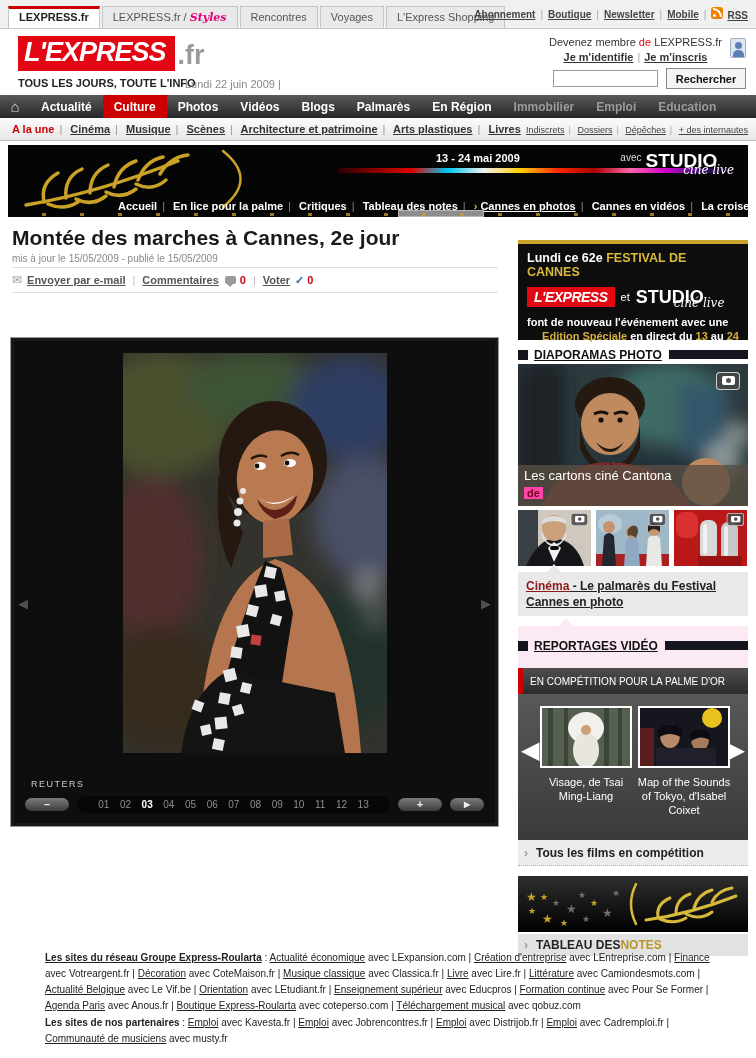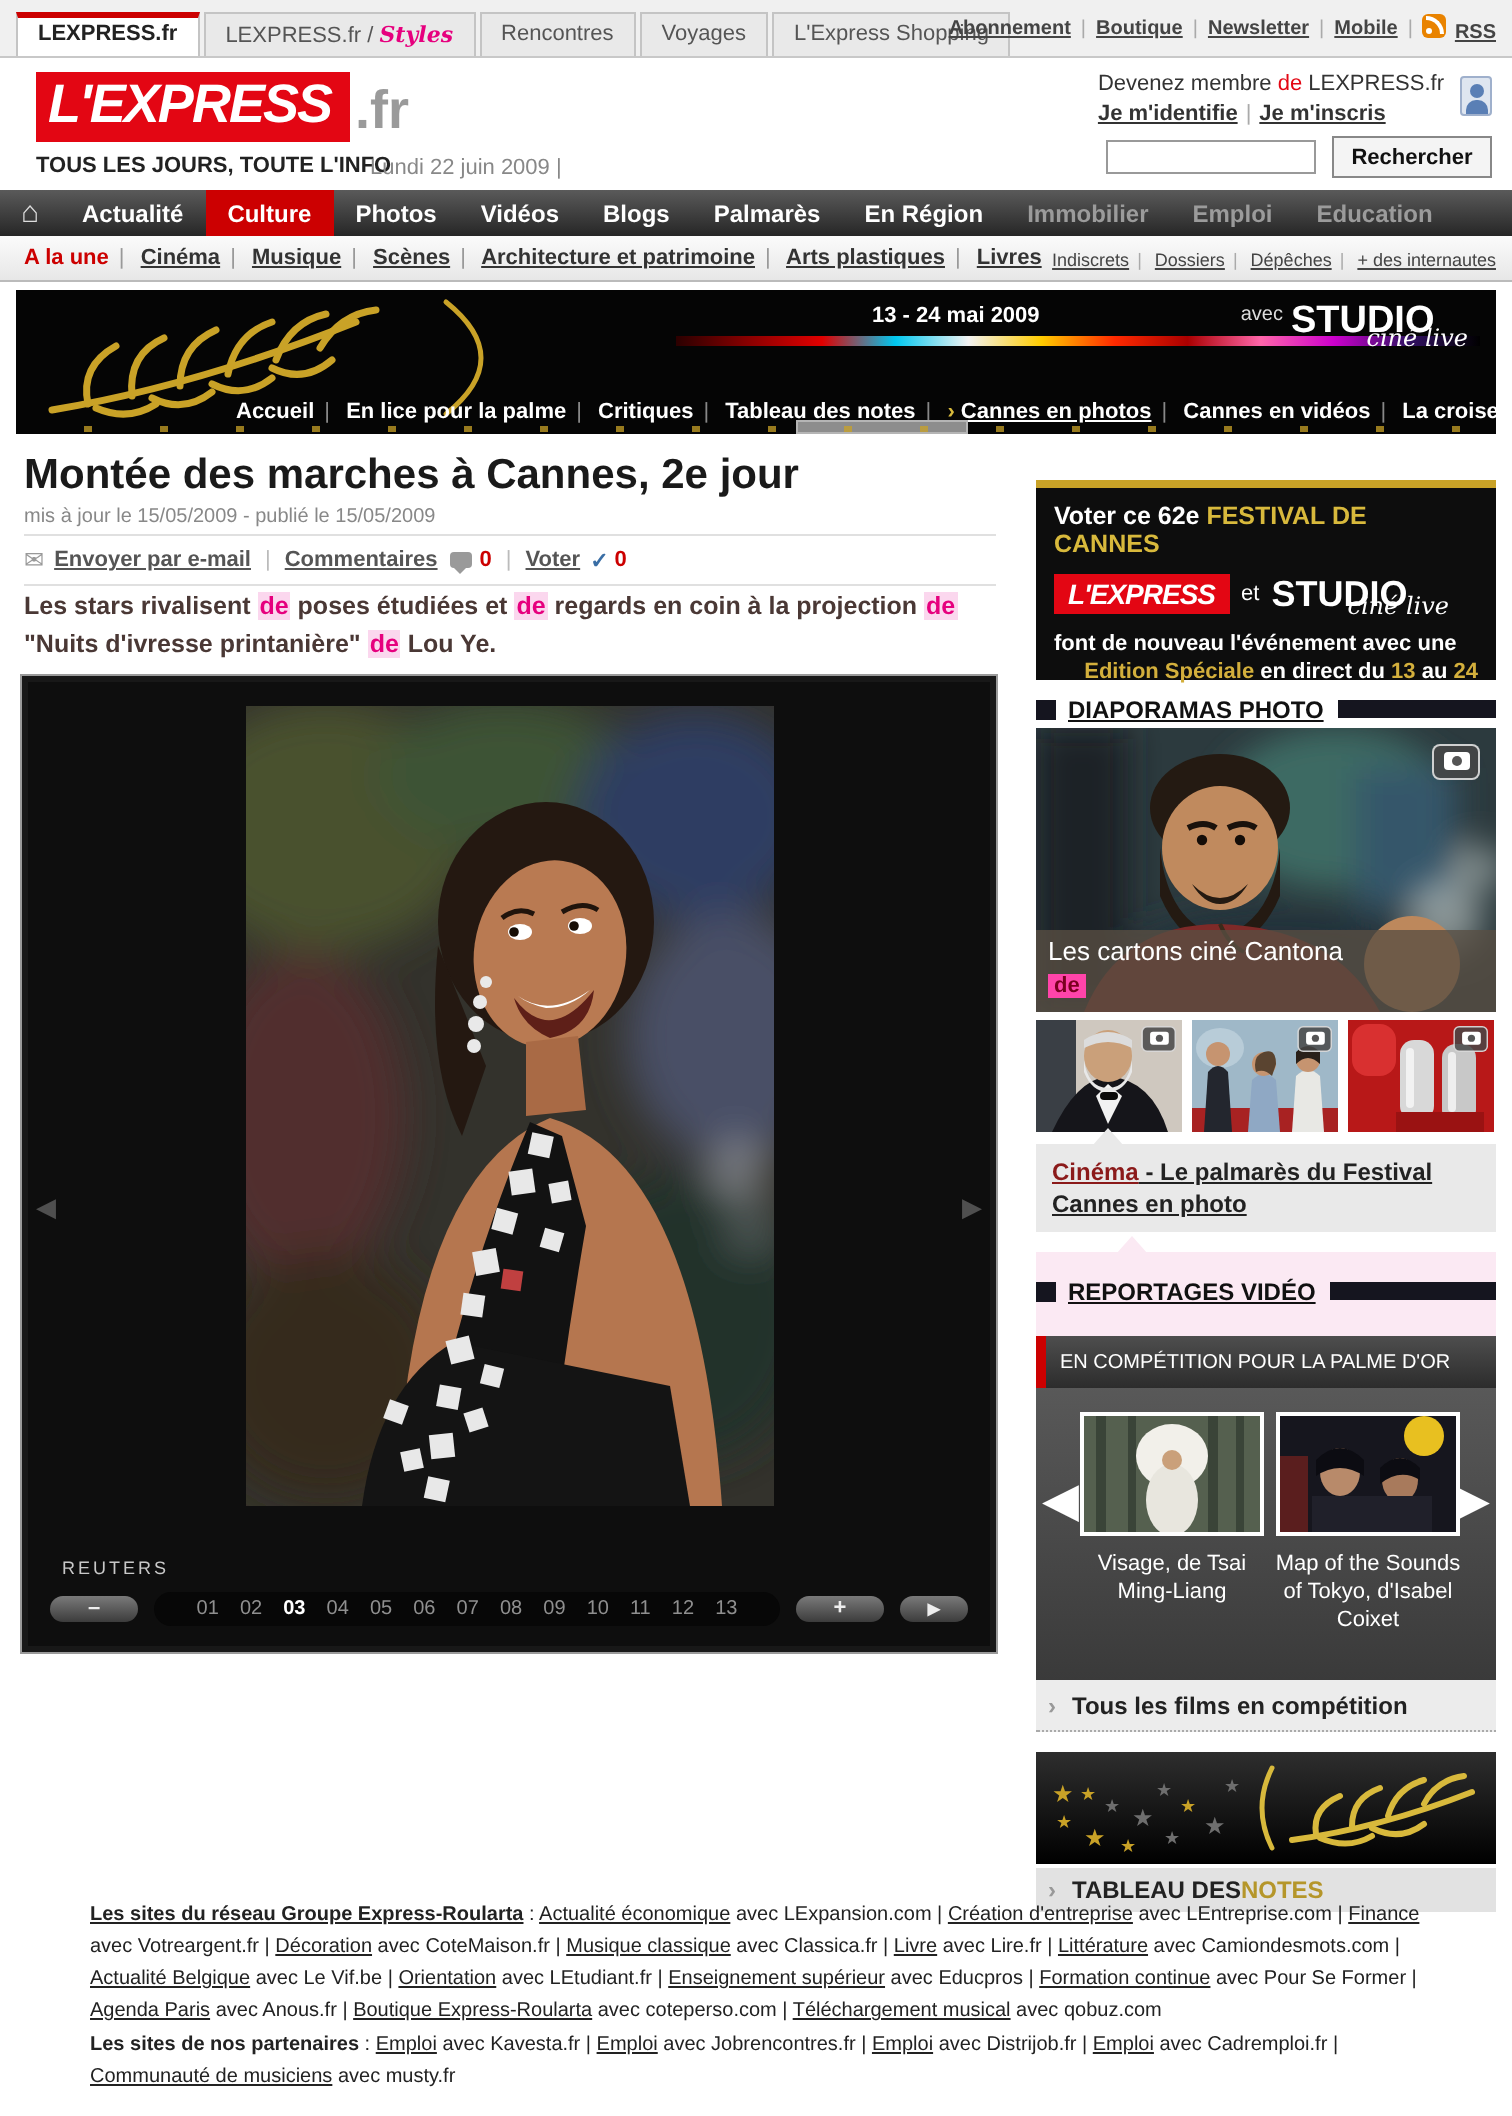--- a/index.html
+++ b/index.html
@@ -19,21 +19,21 @@
   .rss-ico::before { content:""; position:absolute; left:2px; bottom:2px; width:3px; height:3px; background:#fff; border-radius:50%; }
   .rss-ico::after { content:""; position:absolute; left:2px; bottom:2px; width:7px; height:7px; border:2px solid #fff; border-left:none; border-bottom:none; border-radius:0 9px 0 0; }
 
   
   .header { position:absolute; top:30px; left:0; right:0; height:65px; background:#fff; }
   .logo { position:absolute; left:18px; top:6px; display:flex; align-items:flex-end; cursor:pointer; }
   .logo-box { background:#e30613; color:#fff; font-weight:bold; font-style:italic; font-size:27px; letter-spacing:-1px; padding:1px 10px 3px 6px; }
   .logo-fr { color:#9a9a9a; font-weight:bold; font-size:27px; margin-left:2px; }
   .tagline { position:absolute; left:18px; top:47px; font-size:11px; font-weight:bold; color:#222; }
   .hdate { position:absolute; left:185px; top:48px; font-size:11px; color:#888; }
-  .member { position:absolute; right:34px; top:6px; text-align:left; font-size:11px; color:#333;margin-left:32px; }
+  .member { position:absolute; right:34px; top:6px; text-align:center; font-size:11px; color:#333;margin-left:32px; }
   .member .red { color:#e30613; }
   .member .row2 { margin-top:3px; }
   .member .row2 span.lnk { font-weight:bold; text-decoration:underline; cursor:pointer; }
   .member .row2 .sep { color:#aaa; margin:0 4px; }
   .member-ico { position:absolute; right:10px; top:8px; width:16px; height:20px; background:#dfe6f0; border:1px solid #9fb0cc; border-radius:2px; }
   .member-ico::before { content:""; position:absolute; left:4px; top:3px; width:7px; height:7px; border-radius:50%; background:#5a7fb5; }
   .member-ico::after { content:""; position:absolute; left:2px; top:11px; width:11px; height:7px; border-radius:5px 5px 0 0; background:#5a7fb5; }
   .search-input { position:absolute; right:98px; top:40px; width:105px; height:17px; border:1px solid #999; font-size:11px; padding:0 3px; }
   .search-btn { position:absolute; right:10px; top:38px; width:80px; height:21px; background:#f4f4f4; border:1px solid #888; font-weight:bold; font-size:11px; color:#111; cursor:pointer; }
 
@@ -281,21 +281,20 @@
     <span class="lnk">Envoyer par e-mail</span>
     <span class="sep">|</span>
     <span class="lnk">Commentaires</span>
     <span class="bubble-ico"></span>
     <span class="cnt">0</span>
     <span class="sep">|</span>
     <span class="lnk">Voter</span>
     <span class="check-ico">✓</span>
     <span class="cnt">0</span>
   </div>
-  <p class="a-lead"><span>Les stars rivalisent </span><span class="sg-hl">de</span><span> poses étudiées et </span><span class="sg-hl">de</span><span> regards en coin à la projection </span><span class="sg-hl">de</span><span> "Nuits d'ivresse printanière" </span><span class="sg-hl">de</span><span> Lou Ye.</span></p>
 
   <div class="viewer">
     <svg class="v-photo" viewBox="0 0 264 400" width="264" height="400">
       <defs>
         <filter id="bl" x="-40%" y="-40%" width="180%" height="180%">
             <feGaussianBlur stdDeviation="11"></feGaussianBlur>
           </filter>
       </defs>
       <rect width="264" height="400" fill="#33322c"></rect>
       <g filter="url(#bl)">
@@ -370,21 +369,21 @@
         <span>13</span>
       </div>
       <div class="pill plus">+</div>
       <div class="pill play">▶</div>
     </div>
   </div>
 
   <div class="sidebar">
 
     <div class="promo">
-      <div class="l1"><span class="w">Voter ce 62e </span><span class="g">FESTIVAL DE CANNES</span></div>
+      <div class="l1"><span class="w">Lundi ce 62e </span><span class="g">FESTIVAL DE CANNES</span></div>
       <div class="l2">
         <span class="lx">L'EXPRESS</span>
         <span class="et">et</span>
         <span class="st">STUDIO</span>
         <span class="sc">ciné live</span>
       </div>
       <div class="l3">font de nouveau l'événement avec une</div>
       <div class="l4"><span class="sg-gold">Edition Spéciale </span><span>en direct du </span><span class="sg-gold">13</span><span> au </span><span class="sg-gold">24</span><span> mai</span></div>
     </div>
 

